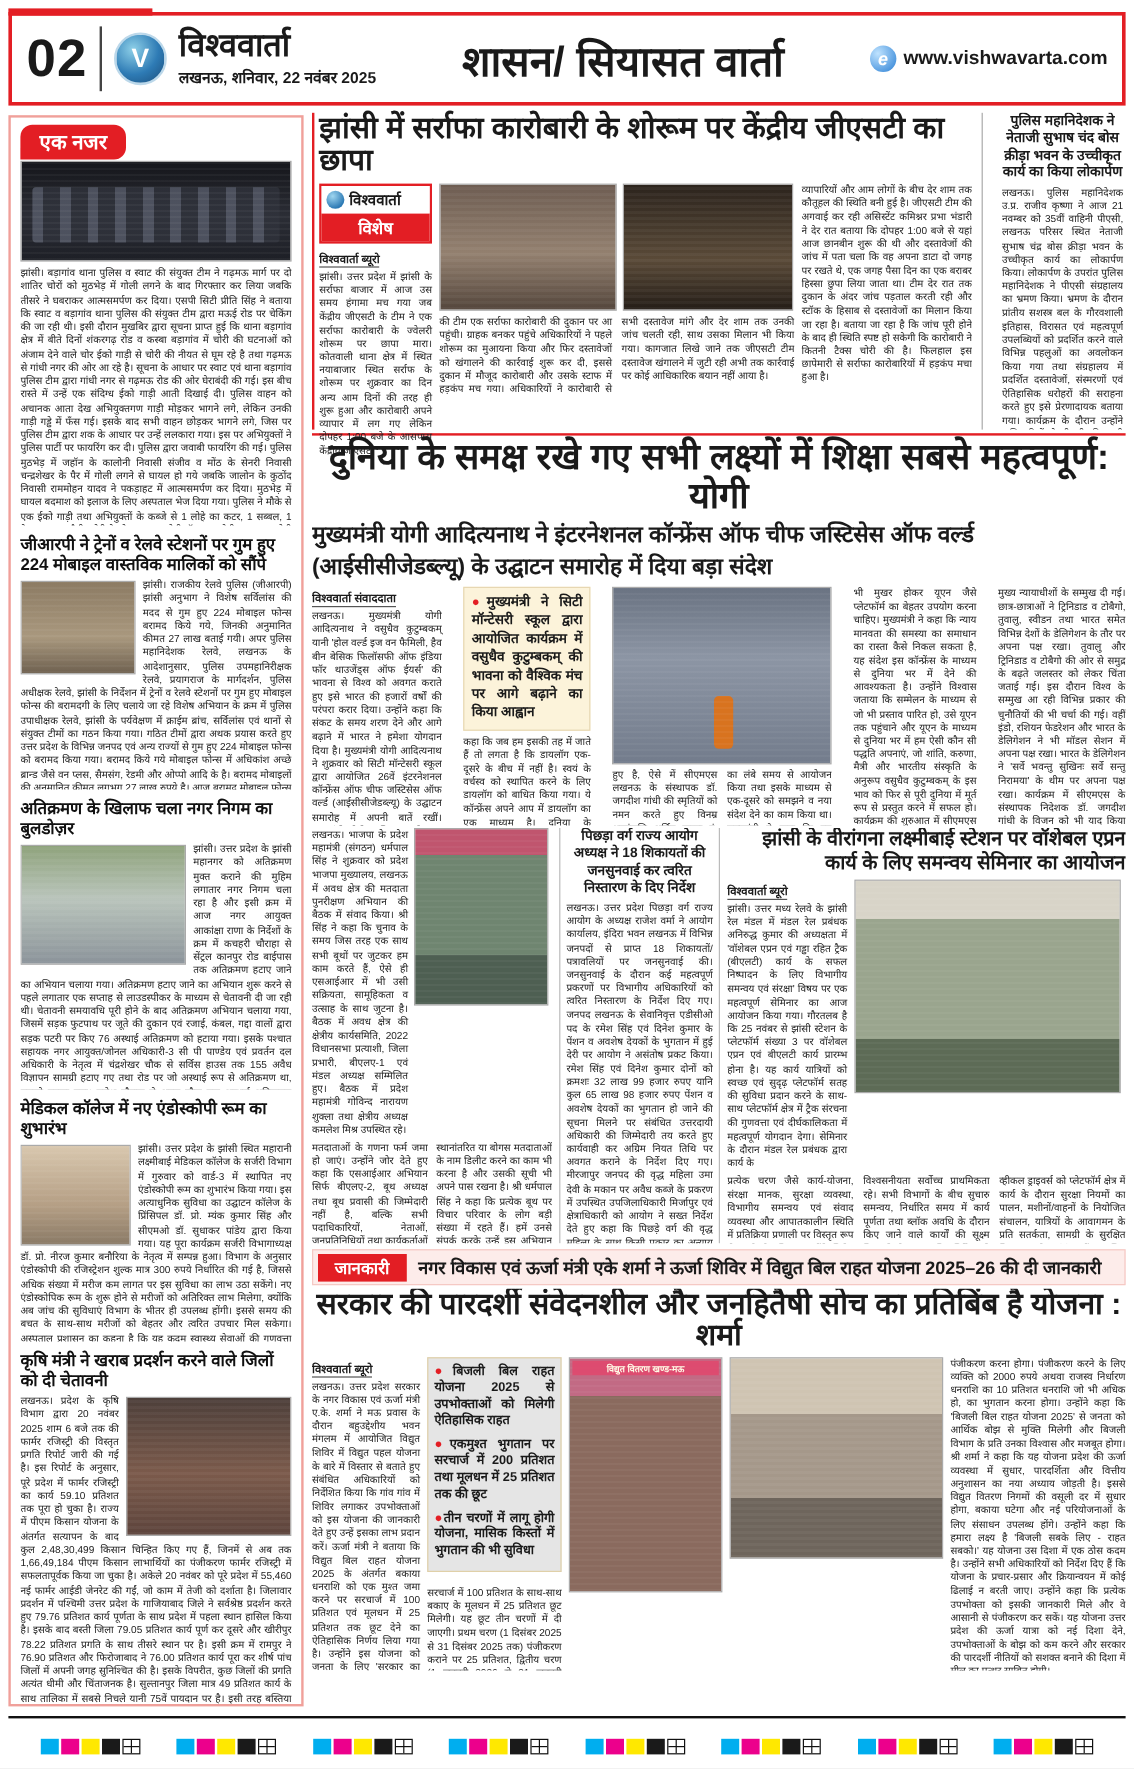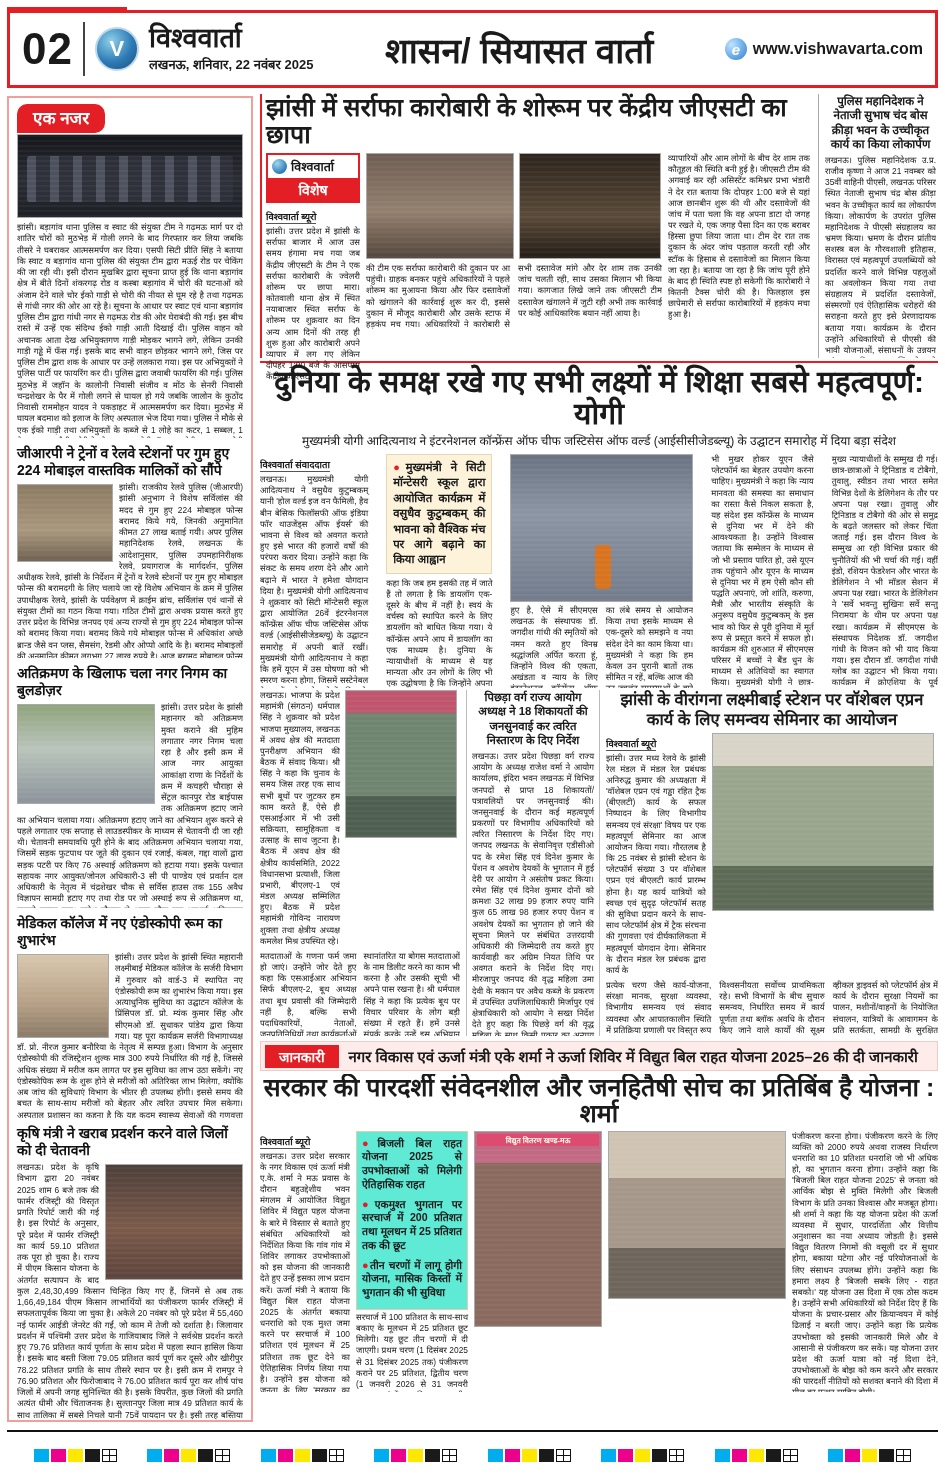--- a/index.html
+++ b/index.html
@@ -45,61 +45,61 @@
 .vv-top{display:flex;align-items:center;gap:4px;padding:3px 4px;background:#fff}
 .vv-globe{width:15px;height:15px;border-radius:50%;background:radial-gradient(circle at 35% 30%,#9fd6f0,#2e7bb5 70%);flex:none}
 .vv-name{font-size:12.5px;font-weight:bold}
 .vv-tag{background:#e31e24;color:#fff;text-align:center;font-size:14px;font-weight:bold;padding:2px 0}
 .gst-mid{width:296px}
 .gst-photos{display:flex;gap:5px}
 .ph-gst1{width:148px;height:106px;background:linear-gradient(180deg,#6e5d52,#93806f 55%,#54463c)}
 .ph-gst2{width:142px;height:106px;background:linear-gradient(180deg,#2c241d,#5a4a38 60%,#241d17)}
 .gst-under{margin-top:4px;column-count:2;column-gap:8px;height:116px;overflow:hidden}
 .gst-colR{width:142px;overflow:hidden}
-.dg{width:118px;border-left:1px solid #aaa;padding-left:6px;overflow:hidden}
+.dg{width:118px;border-left:1px solid #aaa;padding-left:16px;overflow:hidden}
 .dg-head{font-size:11.6px;font-weight:bold;text-align:center;line-height:1.25;margin-bottom:3px}
 
 .yogi{border-top:2px solid #e31e24;margin-top:3px;padding-top:3px;height:327px;overflow:hidden}
 .yogi-head{font-size:30px;font-weight:bold;text-align:center;line-height:1.05}
-.yogi-sub{font-size:12px;font-weight:normal;text-align:center;margin:3px 0 5px}
+.yogi-sub{font-size:19px;font-weight:bold;margin:3px 0 5px}
 .yogi-grid{display:flex;gap:18px}
 .y-c1{width:116px}.y-c2{width:114px}.y-c3{width:196px}.y-c4{width:110px}.y-c5{width:114px}
 .pull{background:#fcf3da;border:1px solid #e7d7b2;padding:5px 6px;font-size:11.4px;font-weight:bold;line-height:1.35;margin-bottom:4px;text-align:justify}
 .dot{color:#e31e24;font-size:11px}
 .ph-conf{width:100%;height:148px;background:linear-gradient(180deg,#6a7382,#8c95a4 40%,#737c8c);margin-bottom:3px}
 .ph-conf:before{content:"";position:absolute;left:46%;bottom:8%;width:16px;height:44px;background:#d8731f;border-radius:4px}
 .ph-conf + .y-c3-under{margin-top:2px}
 .y-c3-under{column-count:2;column-gap:8px;height:108px;overflow:hidden}
 
 .row-mid{display:flex;gap:6px;height:346px;margin-top:2px}
 .sir{width:200px;overflow:hidden}
 .sir-head{font-size:15.5px;font-weight:bold;text-align:center;line-height:1.2;margin-bottom:4px}
 .sir-grid{display:flex;gap:5px}
 .sir-c1{width:80px}
 .ph-sir{width:112px;height:148px;background:linear-gradient(180deg,#c0556e 0 15%,#6f8570 15% 72%,#4e5f52 72%)}
 .sir-under{column-count:2;column-gap:7px;height:148px;overflow:hidden;margin-top:4px}
 .obc{width:134px;border-left:1px solid #bbb;border-right:1px solid #bbb;padding:0 5px;overflow:hidden}
 .obc-head{font-size:11.4px;font-weight:bold;text-align:center;line-height:1.25;margin-bottom:4px}
 .apron{width:332px;overflow:hidden}
-.apron-head{font-size:16.5px;font-weight:bold;text-align:center;line-height:1.2;margin-bottom:3px}
+.apron-head{font-size:16.5px;font-weight:bold;text-align:right;line-height:1.2;margin-bottom:3px}
 .apron-grid{display:flex;gap:6px}
 .apron-c1{width:100px}
 .ph-apron{width:222px;height:178px;background:linear-gradient(180deg,#d8d4c8 0 18%,#9aa58e 18% 75%,#5d6b56 75%)}
 .apron-under{column-count:3;column-gap:8px;height:110px;overflow:hidden;margin-top:4px}
 
 .info{display:flex;align-items:center;gap:10px;height:30px;margin:5px 0 3px;background:#fdecea;border:1px solid #f5c9c4;padding:2px 4px}
 .info-badge{background:#e31e24;color:#fff;font-weight:bold;font-size:14px;padding:2px 14px;flex:none}
 .info-head{font-size:15px;font-weight:bold}
 
 .sharma{height:318px;overflow:hidden}
 .sharma-head{font-size:25px;font-weight:bold;text-align:center;line-height:1.05;margin-bottom:4px}
 .sharma-grid{display:flex;gap:6px}
 .sh-c1{width:90px}
 .sh-c2{width:112px}
-.bul-box{background:#5eead4;border:1px solid #e0d0a8;padding:4px 5px;margin-bottom:2px}
+.bul-box{background:#e5e5e5;border:1px solid #e0d0a8;padding:4px 5px;margin-bottom:12px}
 .bul-item{font-size:10.6px;font-weight:bold;line-height:1.3;margin-bottom:5px;text-align:justify}
 .ph-energy{width:128px;height:196px;background:linear-gradient(180deg,#c26a84 0 16%,#8a6a5e 16%);flex:none}
 .ph-banner{position:absolute;top:2px;left:2px;right:2px;background:rgba(224,72,110,.9);color:#fffbe6;font-size:7.5px;font-weight:bold;text-align:center;padding:1px;z-index:1}
 .ph-aud{width:178px;height:168px;background:linear-gradient(180deg,#cfc4b2 0 28%,#a5988a 28% 70%,#6e655c 70%);flex:none}
 .sh-c5{flex:1}
 
 .foot-rule{position:absolute;left:7px;right:7px;bottom:42px;border-top:2px solid #111}
 .footer-bars{position:absolute;left:34px;right:34px;bottom:12px;display:flex;justify-content:space-between}
 .bar-group{display:flex;gap:2px;align-items:center}
 .bar{width:15px;height:13px;display:inline-block}

